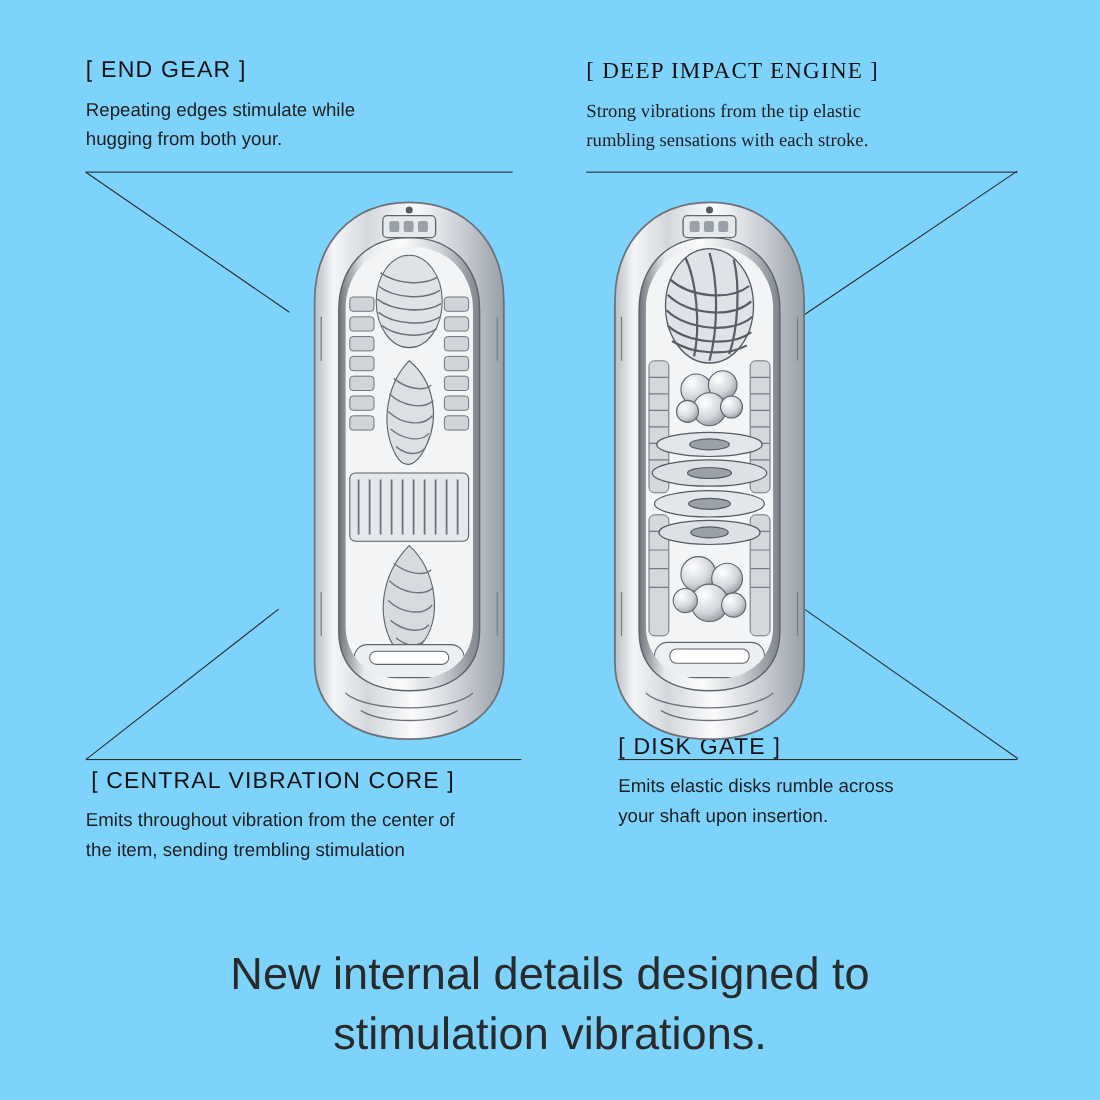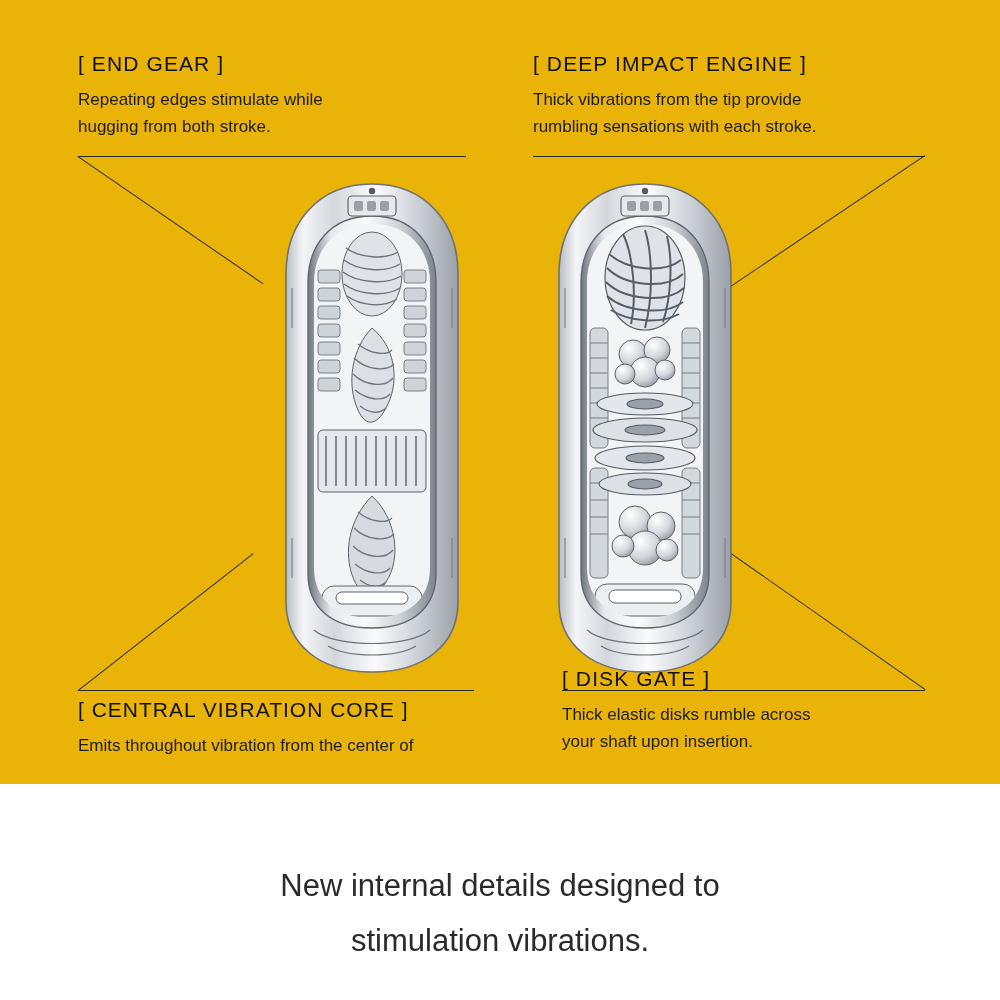--- a/index.html
+++ b/index.html
@@ -10,22 +10,22 @@
   body {
     width: 1000px;
     height: 1000px;
     font-family: "Liberation Sans", sans-serif;
     color: #1b1b1b;
     overflow: hidden;
   }
   .page {
     position: relative;
     width: 1000px;
-    height: 784px;
-    background: #eab308;
+    height: 1000px;
+    background: #7dd3fc;
   }
 
   
   .callout {
     position: absolute;
   }
   .callout-title {
     font-size: 21px;
     letter-spacing: 1.1px;
     font-weight: 500;
@@ -34,25 +34,25 @@
     margin-bottom: 10px;
   }
   .callout-body {
     font-size: 17px;
     line-height: 27px;
     color: #1d1d1d;
   }
   .callout-body div { white-space: nowrap; }
 
   #callout-end-gear      { left: 78px;  top: 52px;  }
-  #callout-deep-impact   { left: 533px; top: 52px;  }
+  #callout-deep-impact   { left: 533px; top: 52px; font-family: Liberation Serif, serif;  }
   #callout-central-core  { left: 78px;  top: 698px; }
   #callout-disk-gate     { left: 562px; top: 667px; }
 
-  #callout-central-core .callout-title { letter-spacing: 1.0px; }
+  #callout-central-core .callout-title { letter-spacing: 1.0px; text-align: right; }
 
   
   .rule {
     position: absolute;
     background: #2b2b2b;
     height: 1px;
   }
   .diag {
     position: absolute;
     background: #2b2b2b;
@@ -60,21 +60,21 @@
     transform-origin: 0 0;
   }
 
   
   .headline {
     position: absolute;
     left: 0;
     top: 858px;
     width: 1000px;
     text-align: center;
-    font-size: 31px;
+    font-size: 41px;
     line-height: 55px;
     font-weight: 400;
     color: #2a2a2a;
   }
   .headline div { }
 
   
   .device {
     position: absolute;
     top: 178px;
@@ -87,43 +87,44 @@
 </style>
 </head>
 <body>
 
 <div class="page">
 
   <div class="callout" id="callout-end-gear">
     <div class="callout-title">[ END GEAR ]</div>
     <div class="callout-body">
       <div>Repeating edges stimulate while</div>
-      <div>hugging from both stroke.</div>
+      <div>hugging from both your.</div>
     </div>
   </div>
 
   <div class="callout" id="callout-deep-impact">
     <div class="callout-title">[ DEEP IMPACT ENGINE ]</div>
     <div class="callout-body">
-      <div>Thick vibrations from the tip provide</div>
+      <div>Strong vibrations from the tip elastic</div>
       <div>rumbling sensations with each stroke.</div>
     </div>
   </div>
 
   <div class="callout" id="callout-central-core">
     <div class="callout-title">[ CENTRAL VIBRATION CORE ]</div>
     <div class="callout-body">
       <div>Emits throughout vibration from the center of</div>
+      <div>the item, sending trembling stimulation</div>
     </div>
   </div>
 
   <div class="callout" id="callout-disk-gate">
     <div class="callout-title">[ DISK GATE ]</div>
     <div class="callout-body">
-      <div>Thick elastic disks rumble across</div>
+      <div>Emits elastic disks rumble across</div>
       <div> your shaft upon insertion.</div>
     </div>
   </div>
 
   <div class="rule" style="left:78px; top:156px; width:388px;"></div>
 
   <div class="diag" style="left:78px; top:156px; width:225px; transform: rotate(34.5deg);"></div>
 
   <div class="rule" style="left:533px; top:156px; width:392px;"></div>
 

